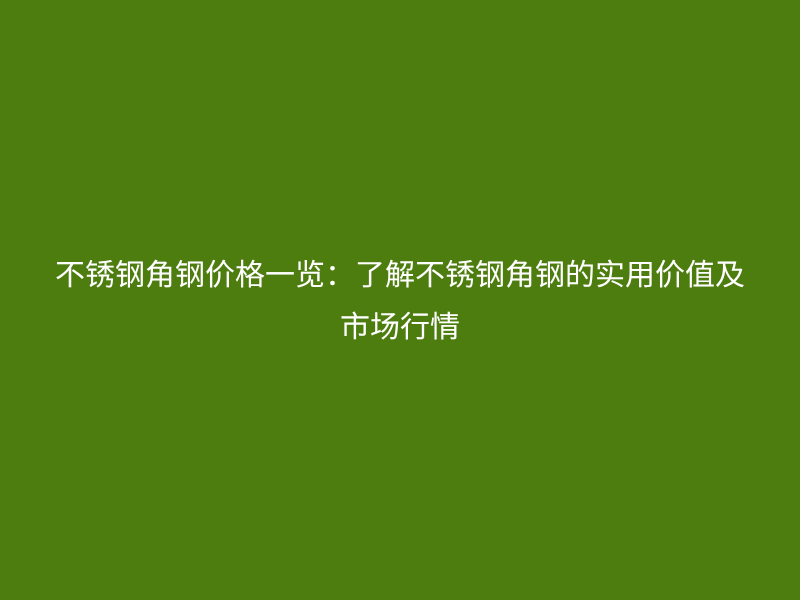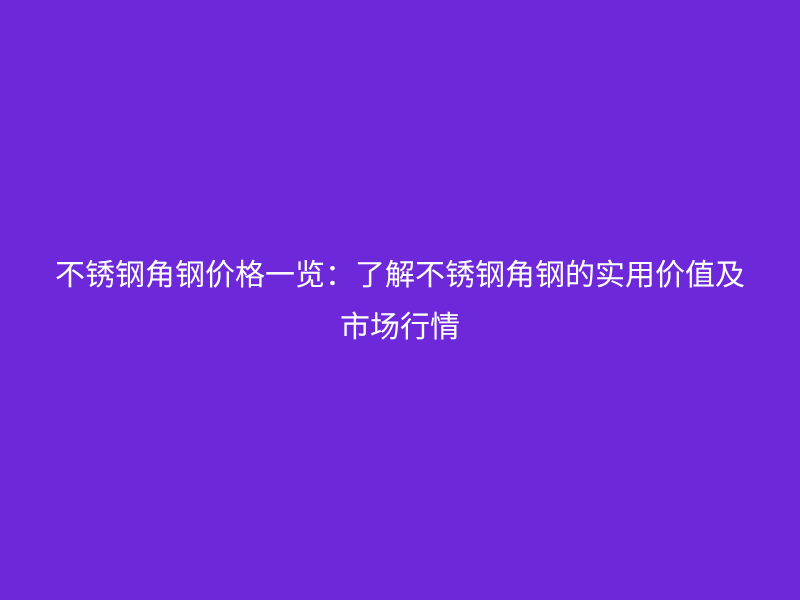--- a/index.html
+++ b/index.html
@@ -46,21 +46,21 @@
     text-align: center;
     letter-spacing: 0;
     word-break: break-all;
     white-space: normal;
     -webkit-font-smoothing: antialiased;
   }
 </style>
 </head>
 <body>
 
-<div id="banner-canvas" style="background-color: #6d28d9;">
+<div id="banner-canvas" style="background-color: #4d7c0f;">
 
   <div id="title-block">
 
     <h1 id="title-text" style="color: rgb(255, 255, 255); font-size: 30px; line-height: 52px;">不锈钢角钢价格一览：了解不锈钢角钢的实用价值及市场行情</h1>
 
   </div>
 
 </div>
 
 </body></html>

